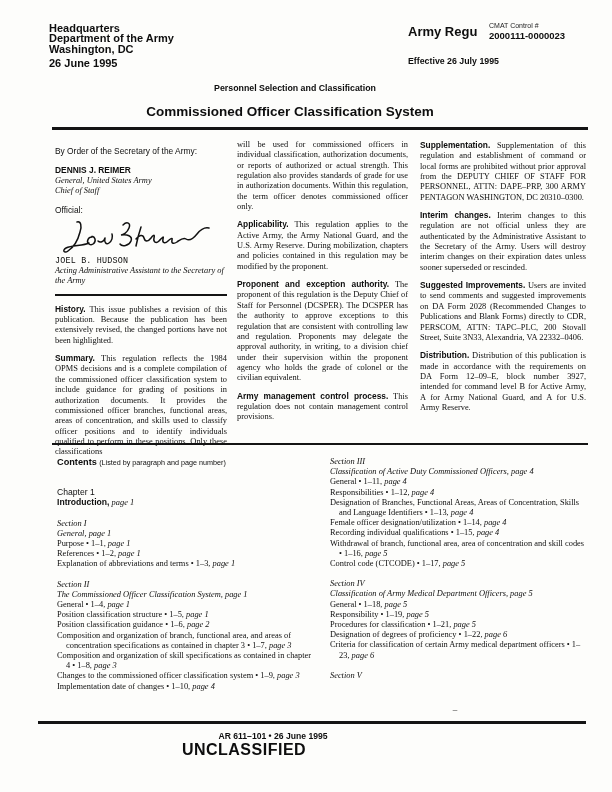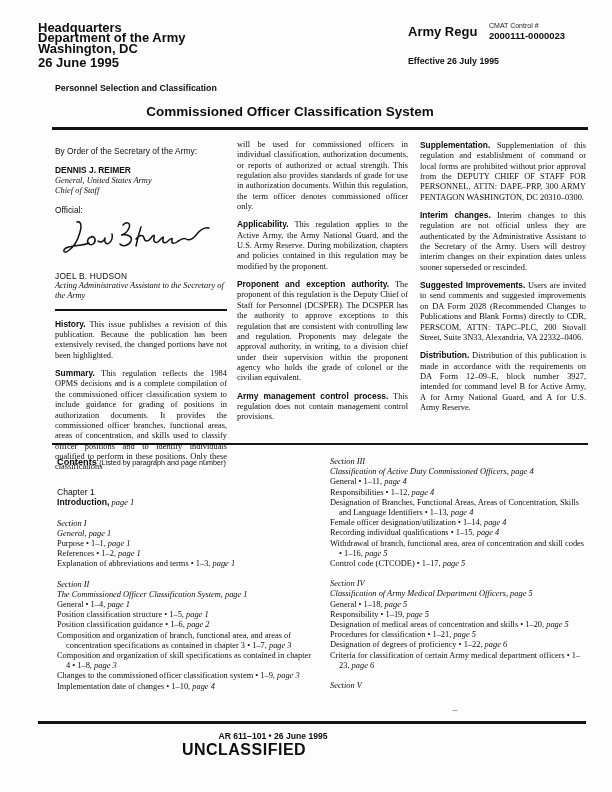--- a/index.html
+++ b/index.html
@@ -2,47 +2,47 @@
 <html><head>
 <meta charset="utf-8">
 <style>
   html,body{margin:0;padding:0;background:#ffffff;}
   .page{position:relative;width:612px;height:792px;background:#fdfdfb;color:#0e0e0e;
         font-family:"Liberation Serif",serif;overflow:hidden;}
   .abs{position:absolute;}
   .rule{position:absolute;background:#141414;}
 
   
-  .issuer{left:38px;top:23px;font-family:"Liberation Sans",sans-serif;font-weight:bold;
-          font-size:13px;line-height:10.4px;}
+  .issuer{left:49px;top:23px;font-family:"Liberation Sans",sans-serif;font-weight:bold;
+          font-size:11px;line-height:10.4px;}
   .issuer .date{margin-top:4px;}
   .reg-label{left:408px;top:24px;font-family:"Liberation Sans",sans-serif;font-weight:bold;font-size:13px;}
   .cmat-label{left:489px;top:22px;font-family:"Liberation Sans",sans-serif;font-size:7px;color:#222;}
   .cmat-number{left:489px;top:30px;font-family:"Liberation Sans",sans-serif;font-weight:bold;font-size:9.5px;}
   .effective{left:408px;top:56px;font-family:"Liberation Sans",sans-serif;font-weight:bold;font-size:8.8px;}
-  .series{left:55px;top:83px;width:480px;text-align:left;font-family:"Liberation Sans",sans-serif;
+  .series{left:55px;top:83px;width:480px;text-align:center;font-family:"Liberation Sans",sans-serif;
           font-weight:bold;font-size:8.8px;}
   .doc-title{left:40px;top:104px;width:500px;text-align:center;font-family:"Liberation Sans",sans-serif;
           font-weight:bold;font-size:13.5px;}
   .title-rule{top:127px;left:52px;width:536px;height:3px;}
 
   
   .col{position:absolute;top:140px;font-size:8.4px;line-height:10.35px;}
   .col1{left:55px;width:172px;}
   .col2{left:237px;width:171px;}
   .col3{left:420px;width:166px;}
   .par{margin:0 0 7px 0;text-align:justify;}
   .par .lbl{font-family:"Liberation Sans",sans-serif;font-weight:bold;}
   .by-order{font-family:"Liberation Sans",sans-serif;margin:6px 0 9px 0;}
   .signer-name{font-family:"Liberation Sans",sans-serif;font-weight:bold;}
   .ital{font-style:italic;}
   .official{font-family:"Liberation Sans",sans-serif;margin-top:9px;}
   .sig{display:block;margin:0 0 0 6px;}
   .sig path{fill:none;stroke:#111;stroke-width:1.5;stroke-linecap:round;}
-  .attestor-name{font-family:Liberation Sans, sans-serif;letter-spacing:.2px;margin-top:15px;}
+  .attestor-name{font-family:Liberation Mono, monospace;letter-spacing:.2px;}
   .col-rule{height:2px;background:#141414;margin:7px 0 8px 0;}
 
   
   .contents-rule{top:443px;left:52px;width:536px;height:2px;}
   .toc{position:absolute;top:457px;font-size:8.4px;line-height:10.2px;}
   .toc-left{left:57px;width:260px;}
   .toc-right{left:330px;width:258px;}
   .toc-heading{font-family:"Liberation Sans",sans-serif;}
   .toc-h{font-weight:bold;font-size:9.2px;}
   .toc-note{font-size:7.2px;}
@@ -152,21 +152,20 @@
       <div class="entry"><span>Recording individual qualifications • 1–15,</span> <i>page 4</i></div>
       <div class="entry"><span>Withdrawal of branch, functional area, area of concentration and skill codes • 1–16,</span> <i>page 5</i></div>
       <div class="entry"><span>Control code (CTCODE) • 1–17,</span> <i>page 5</i></div>
     </div>
 
     <div class="toc-sec">
       <div class="sec-name">Section IV</div>
       <div class="sec-title">Classification of Army Medical Department Officers, page 5</div>
       <div class="entry"><span>General • 1–18,</span> <i>page 5</i></div>
       <div class="entry"><span>Responsibility • 1–19,</span> <i>page 5</i></div>
-      <div class="entry"><span>Designation of medical areas of concentration and skills • 1–20,</span> <i>page 5</i></div>
       <div class="entry"><span>Procedures for classification • 1–21,</span> <i>page 5</i></div>
       <div class="entry"><span>Designation of degrees of proficiency • 1–22,</span> <i>page 6</i></div>
       <div class="entry"><span>Criteria for classification of certain Army medical department officers • 1–23,</span> <i>page 6</i></div>
     </div>
 
     <div class="toc-sec">
       <div class="sec-name">Section V</div>
     </div>
   </div>
 

